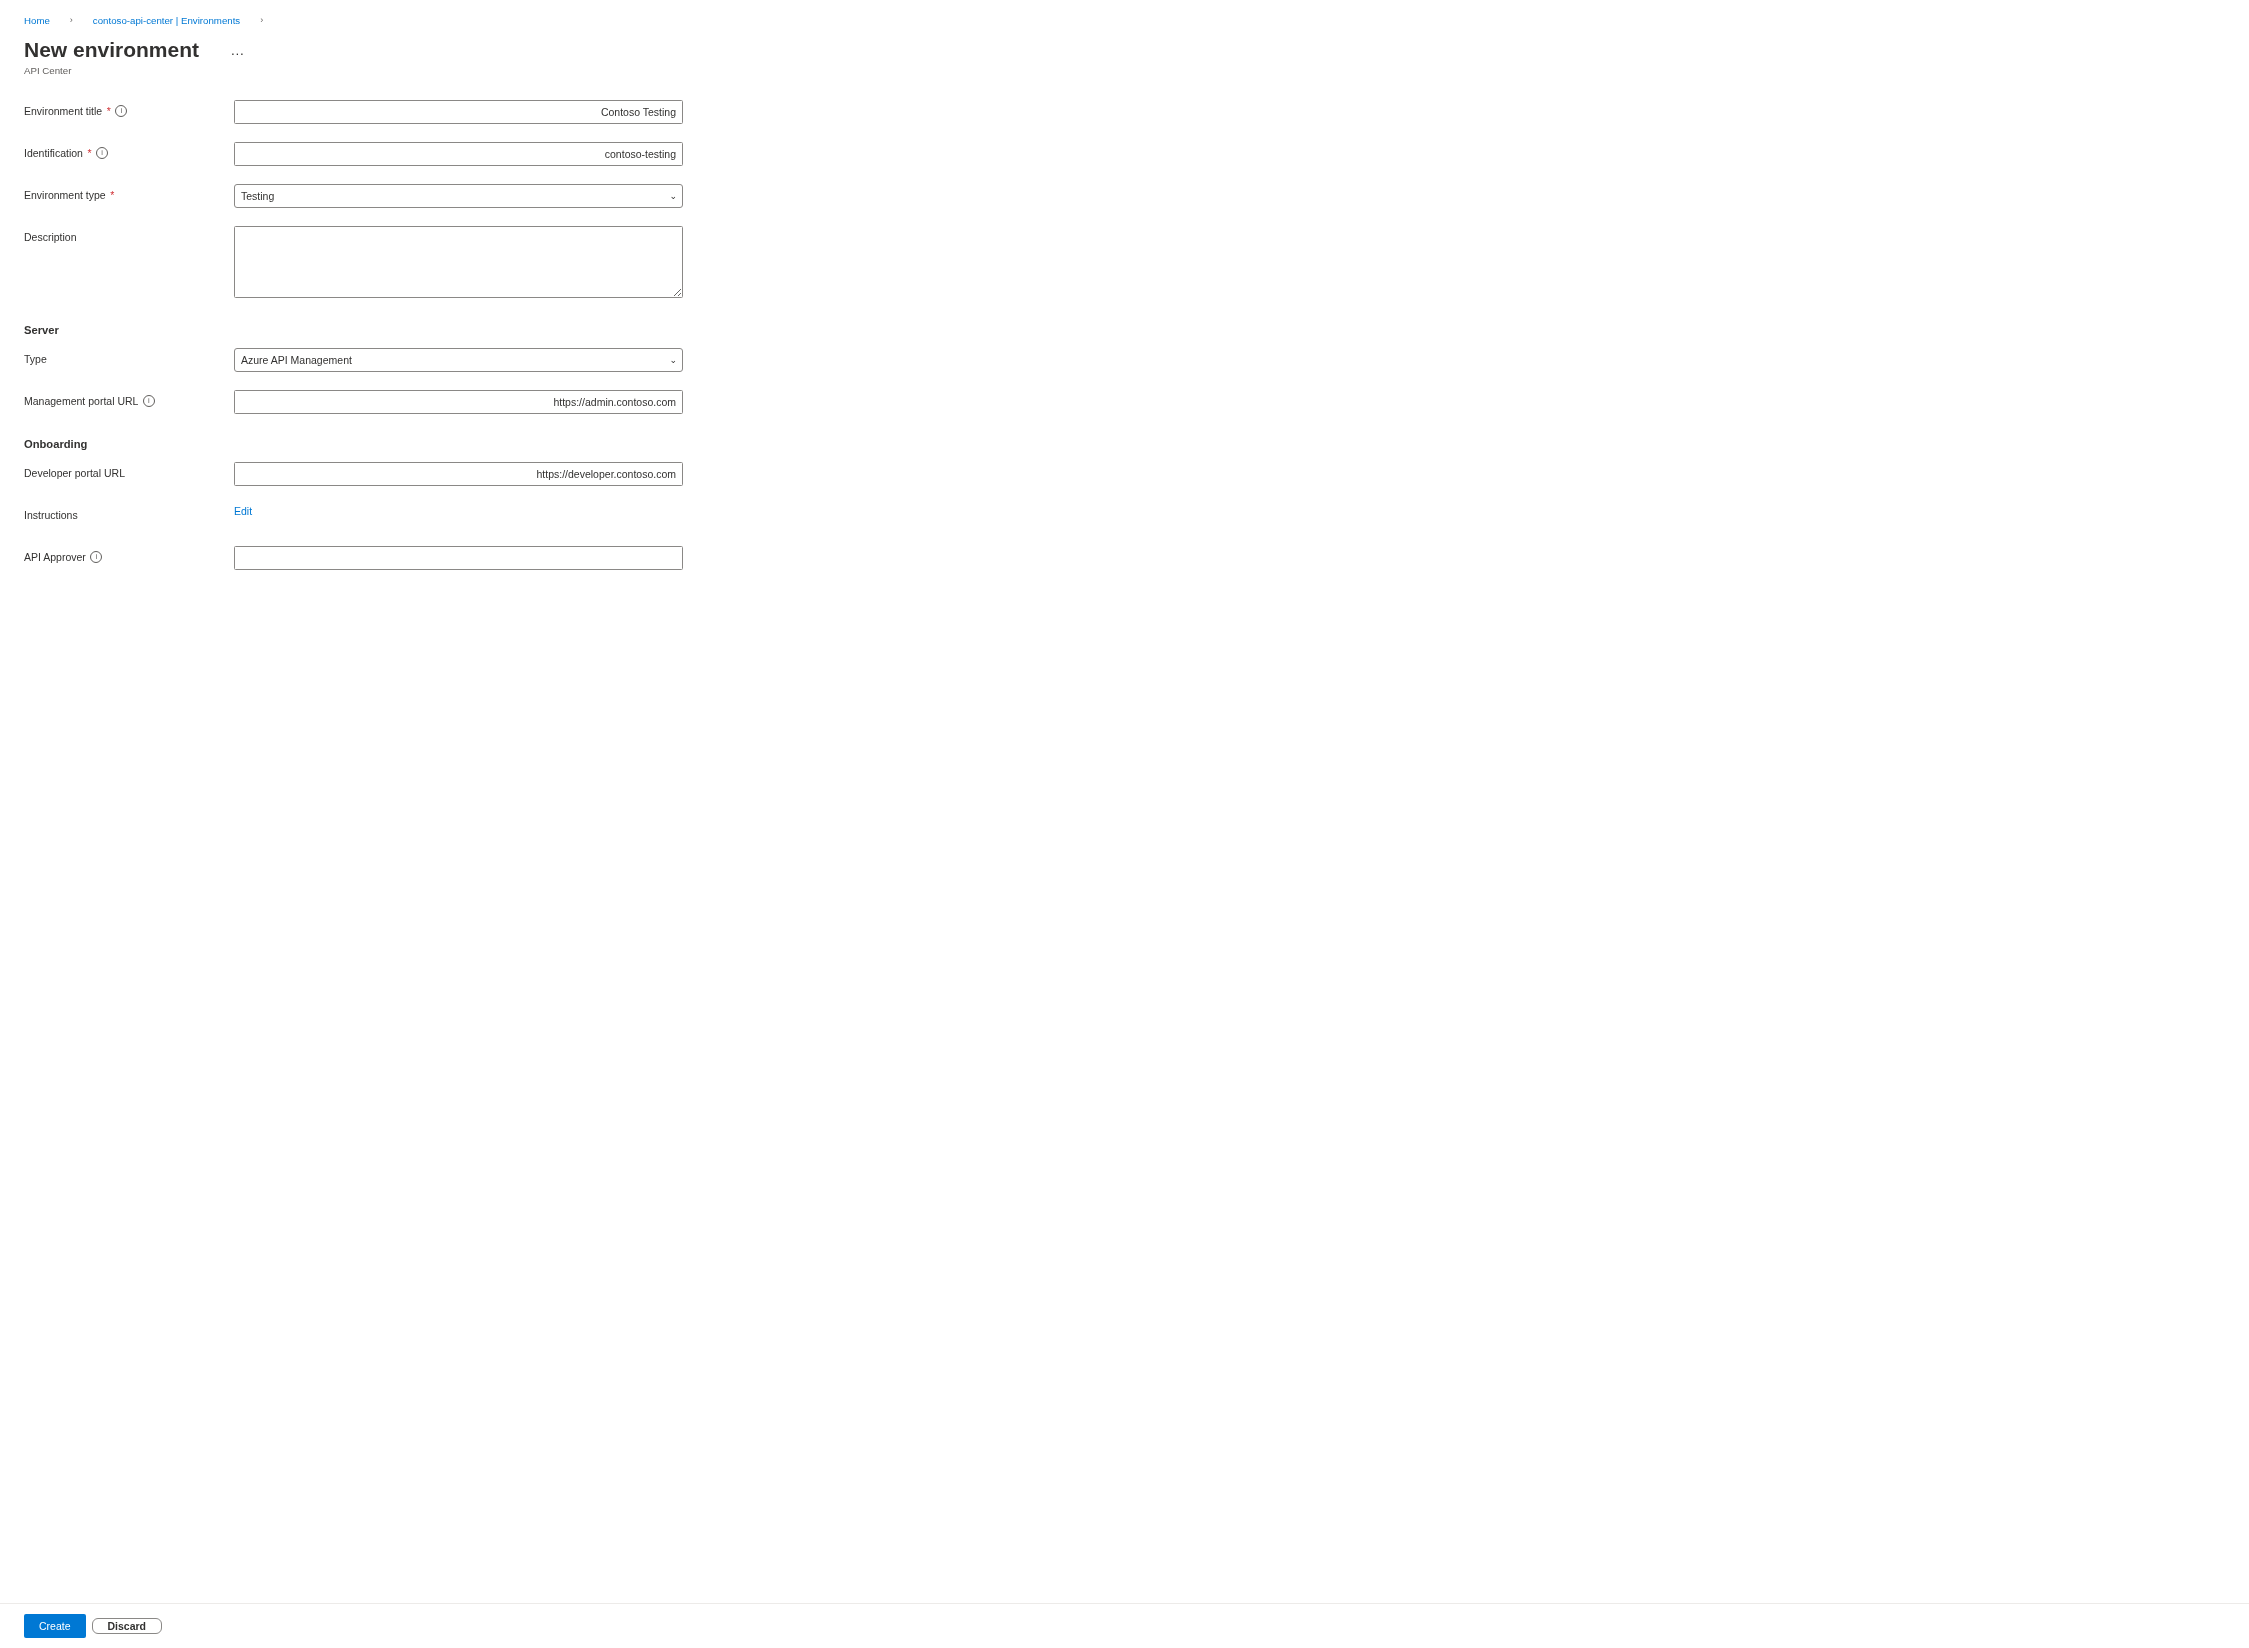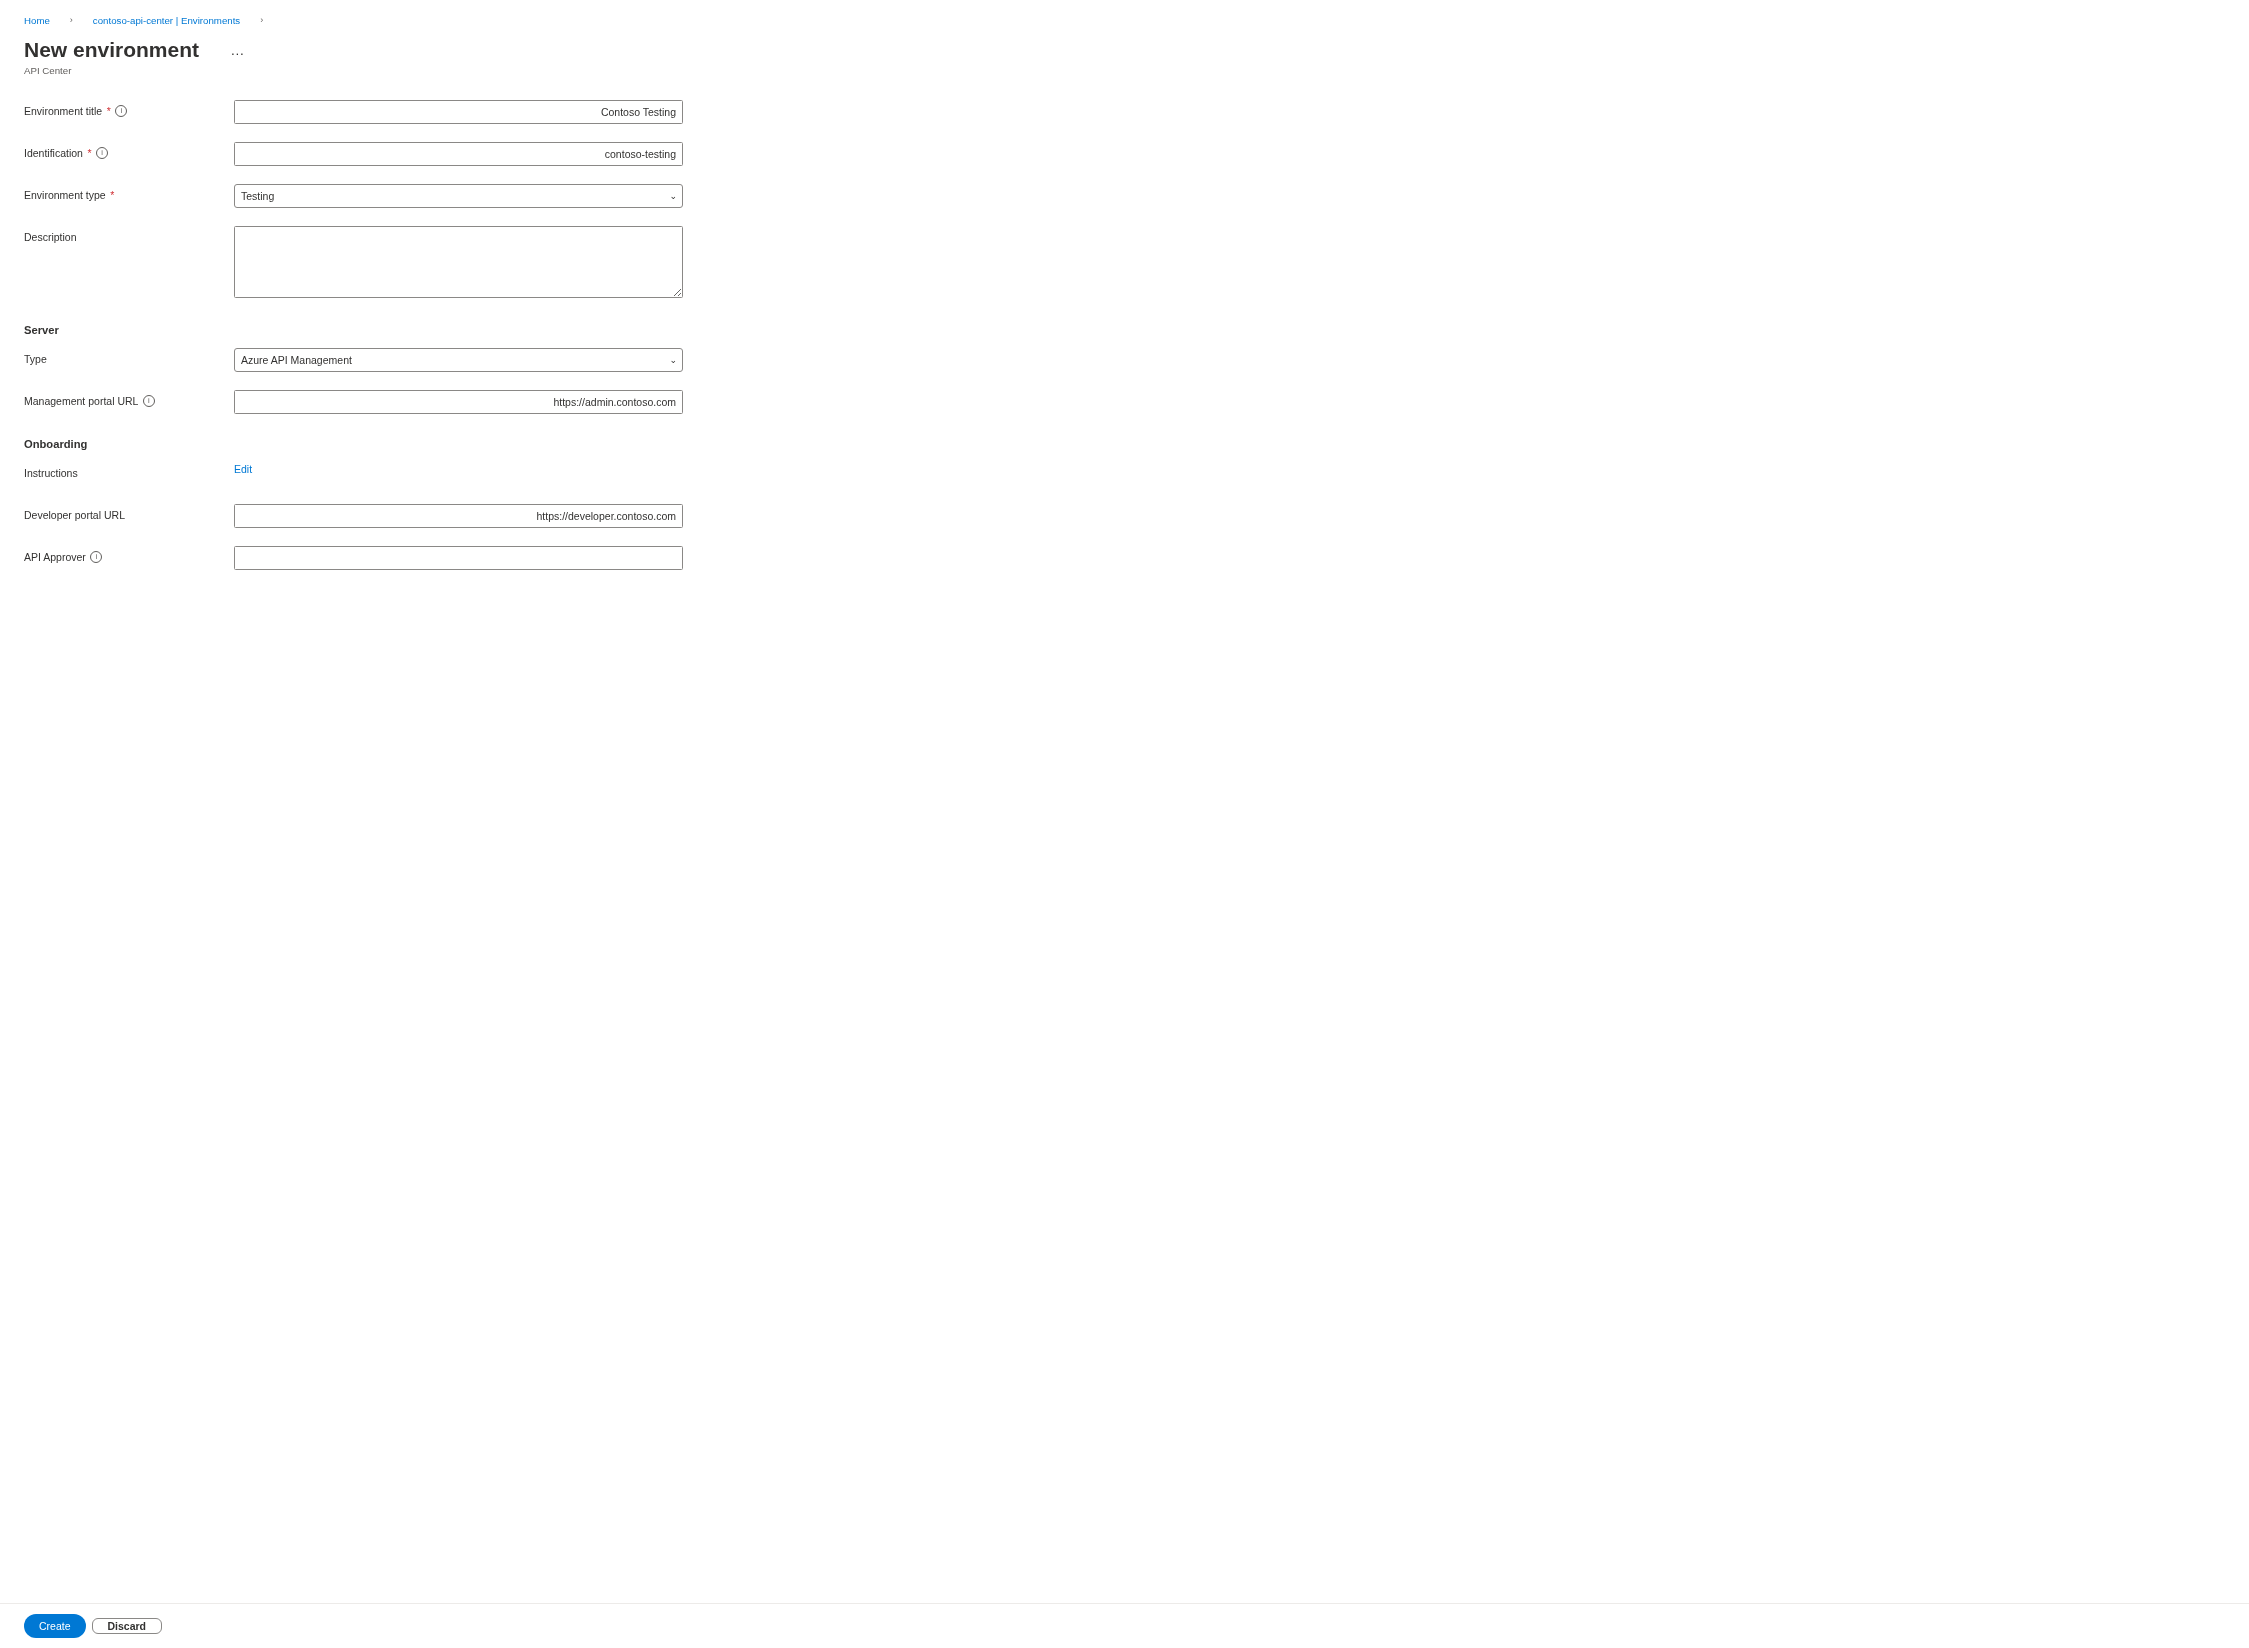--- a/index.html
+++ b/index.html
@@ -202,21 +202,21 @@
       padding: 0 24px;
       gap: 6px;
     }
 
     .btn-primary {
       height: 24px;
       padding: 0 15px;
       background: #0078d4;
       color: #ffffff;
       border: none;
-      border-radius: 12px;
+      border-radius: 2px;
       font-size: 10.5px;
       font-family: inherit;
       cursor: pointer;
       font-weight: 500;
     }
 
     .btn-secondary {
       height: 16px;
       padding: 0 15px;
       background: #ffffff;
@@ -322,33 +322,33 @@
       </div>
       <div class="form-field">
         <input type="text" class="form-input" value="https://admin.contoso.com" style="">
       </div>
     </div>
 
     <div class="section-header">Onboarding</div>
 
     <div class="form-row">
       <div class="form-label">
+        <span>Developer portal URL</span>
+      </div>
+      <div class="form-field">
+        <input type="text" class="form-input" value="https://developer.contoso.com" style="">
+      </div>
+    </div>
+
+    <div class="form-row">
+      <div class="form-label">
         <span>Instructions</span>
       </div>
       <div class="form-field">
         <a class="edit-link">Edit</a>
-      </div>
-    </div>
-
-    <div class="form-row">
-      <div class="form-label">
-        <span>Developer portal URL</span>
-      </div>
-      <div class="form-field">
-        <input type="text" class="form-input" value="https://developer.contoso.com" style="">
       </div>
     </div>
 
     <div class="form-row">
       <div class="form-label">
         <span>API Approver</span>
         <span class="info-icon">i</span>
       </div>
       <div class="form-field">
         <input type="text" class="form-input" style="">

